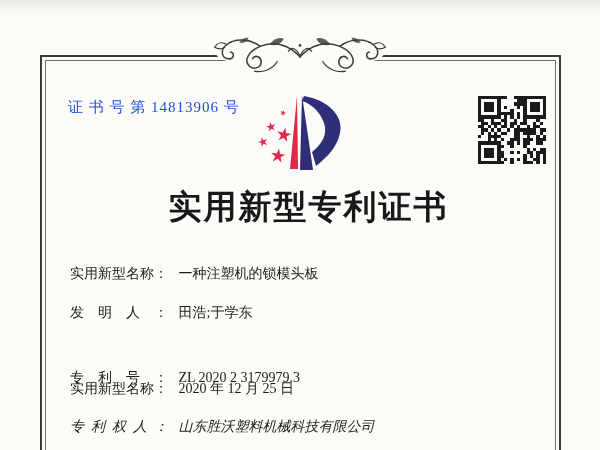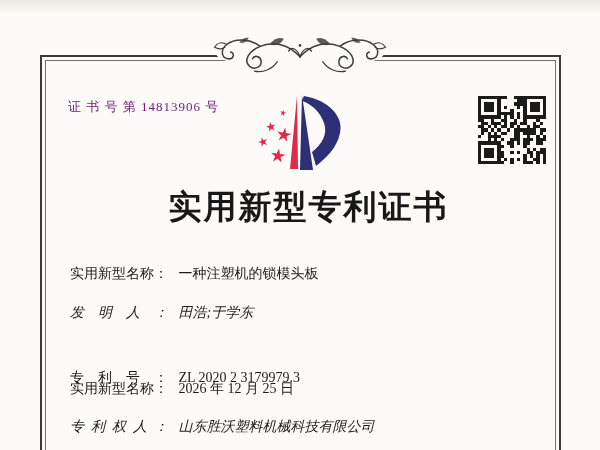--- a/index.html
+++ b/index.html
@@ -19,22 +19,22 @@
     border:2px solid #3a3a3a;
   }
   .frame-inner{
     position:absolute;left:45px;right:44px;top:60px;height:494px;
     border:1px solid #707070;
   }
   .ornament{
     position:absolute;left:205px;top:33px;width:190px;height:42px;z-index:3;
   }
   .cert-number{
-    position:absolute;left:68px;top:98px;font-size:13px;letter-spacing:1px;
-    color:#701a75;z-index:2;
+    position:absolute;left:68px;top:98px;font-size:15px;letter-spacing:1px;
+    color:#1d4ed8;z-index:2;
   }
   .logo{
     position:absolute;left:240px;top:86px;width:140px;height:100px;z-index:2;
   }
   .qr{
     position:absolute;left:478px;top:96px;width:68px;height:68px;z-index:2;
   }
   .title{
     position:absolute;left:56px;right:39px;top:185px;text-align:center;
     font-size:33px;font-weight:700;letter-spacing:2px;color:#181818;z-index:2;
@@ -42,21 +42,21 @@
   .field{
     position:absolute;left:70px;right:60px;height:22px;line-height:20px;
     font-size:14px;white-space:nowrap;z-index:2;
   }
   .flabel{
     display:inline-block;width:98px;vertical-align:top;
     text-align:justify;text-align-last:justify;-moz-text-align-last:justify;
     color:#1c1c1c;
   }
   .fvalue{margin-left:7px;color:#1c1c1c;}
-  .f0{top:264px;} .f1{top:303px;font-style:italic;} .f2{top:341px;margin-top:27px;} .f3{top:379px;} .f4{top:417px;font-style:italic;}
+  .f0{top:264px;} .f1{top:303px;} .f2{top:341px;margin-top:27px;} .f3{top:379px;} .f4{top:417px;font-style:italic;}
 </style>
 </head>
 <body>
 
 <div class="top-shade"></div>
 
 <div class="frame-outer"></div>
 <div class="frame-inner"></div>
 
 <svg class="ornament" viewBox="0 0 200 44" aria-hidden="true">
@@ -356,18 +356,18 @@
 <div class="field f1">
   <span class="flabel">发明人：</span>
   <span class="fvalue">田浩;于学东</span>
 </div>
 <div class="field f2">
   <span class="flabel">专利号：</span>
   <span class="fvalue">ZL 2020 2 3179979.3</span>
 </div>
 <div class="field f3">
   <span class="flabel">实用新型名称：</span>
-  <span class="fvalue">2026 年 12 月 25 日</span>
+  <span class="fvalue">2020 年 12 月 25 日</span>
 </div>
 <div class="field f4">
   <span class="flabel">专利权人：</span>
   <span class="fvalue">山东胜沃塑料机械科技有限公司</span>
 </div>
 
 </body></html>

